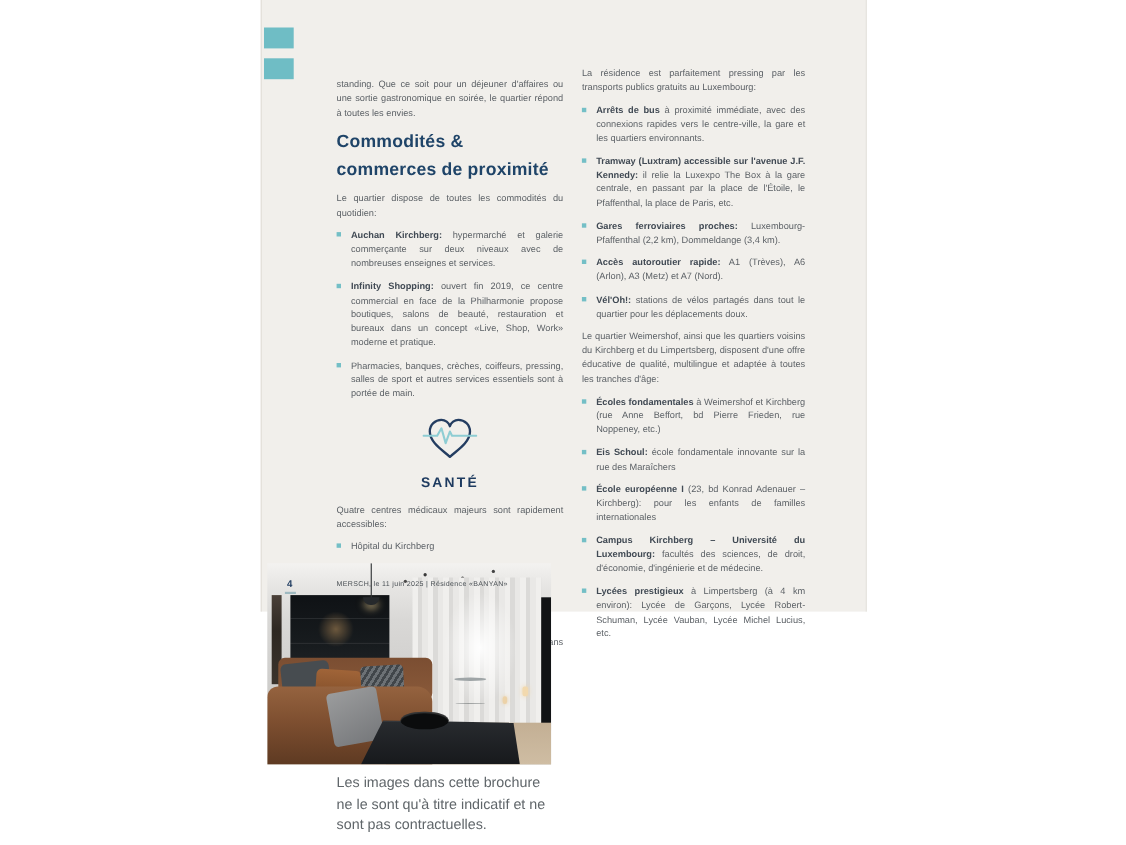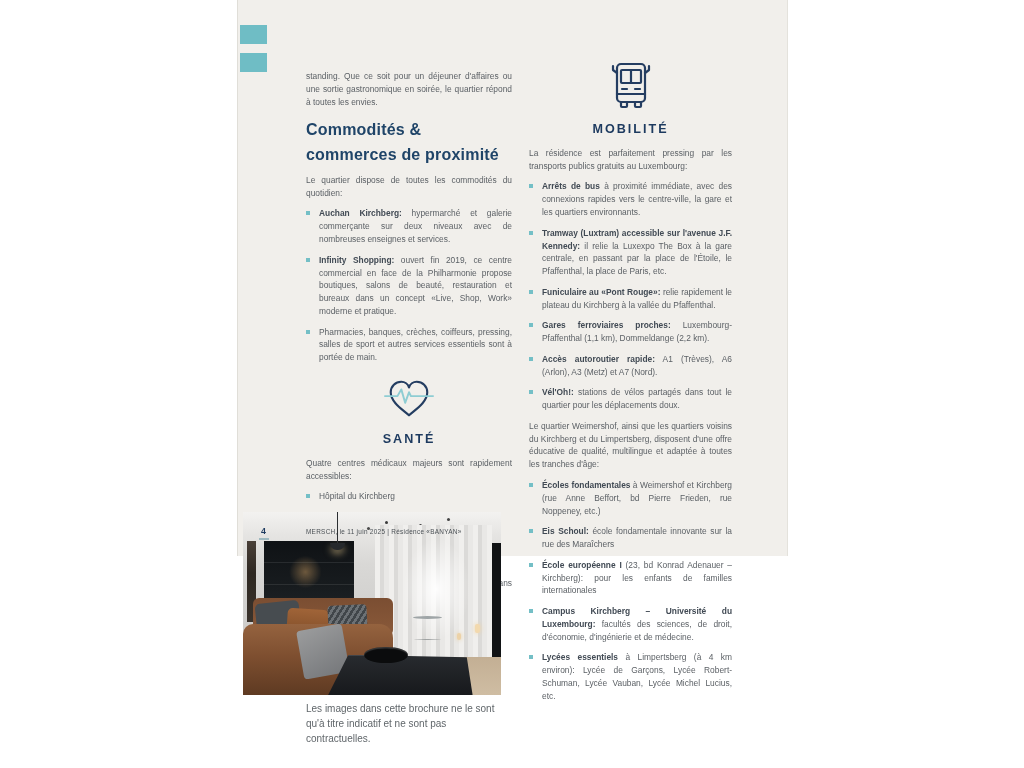--- a/index.html
+++ b/index.html
@@ -76,21 +76,21 @@
   .ph-throw { left:22%; top:63%; width:18%; height:27%; border-radius:4px;
               background:linear-gradient(160deg,#9b9c9d,#75777a); transform:rotate(-10deg); }
   .ph-table { left:33%; top:78%; width:56%; height:22%;
               background:linear-gradient(180deg,#282b2f 0%,#17191c 100%);
               clip-path:polygon(14% 0%, 96% 6%, 100% 100%, 0% 100%);
               box-shadow:inset 0 1px 0 rgba(255,255,255,.12); }
   .ph-bowl { left:47%; top:73.5%; width:17%; height:9%; border-radius:50%; background:#0b0c0d;
              box-shadow:inset 0 1.5px 1px rgba(255,255,255,.18); }
 
   .caption { position:absolute; left:68px; top:701px; width:200px;
-             font-size:10px; line-height:1.5; color:#60666a; text-align:left; }
+             font-size:13px; line-height:1.5; color:#60666a; text-align:left; }
 
   .footer { position:absolute; left:0; bottom:14px; width:100%; height:16px; }
   .pagenum { position:absolute; left:23px; top:0; font-size:8.8px; font-weight:bold; color:#1d3a5f; }
   .pagenum-line { position:absolute; left:21px; top:12px; width:10px; height:1.5px; background:#9eb9c0; }
   .footmeta { position:absolute; left:68px; top:2px; font-size:6.4px; color:#4a5055; letter-spacing:.3px; }
 
   .icon-stroke { stroke:#243d61; stroke-width:2.2; fill:none; stroke-linecap:round; stroke-linejoin:round; }
   .icon-teal   { stroke:#8ecdd3; stroke-width:2;   fill:none; stroke-linecap:round; stroke-linejoin:round; }
 </style>
 </head>
@@ -173,57 +173,37 @@
       <div class="ph ph-cush2"></div>
       <div class="ph ph-cush3"></div>
       <div class="ph ph-sofa-seat"></div>
       <div class="ph ph-throw"></div>
       <div class="ph ph-table"></div>
       <div class="ph ph-bowl"></div>
     </div>
     <p class="caption">Les images dans cette brochure ne le sont qu'à titre indicatif et ne sont pas contractuelles.</p>
 
     <div class="col col-right">
-      <div class="sec" style="margin-top:0;">
-        <svg width="46" height="52" viewBox="0 0 46 52">
-          <path class="icon-stroke" d="M9 13 L5 10 L5 6"></path>
-          <path class="icon-stroke" d="M37 13 L41 10 L41 6"></path>
-          <rect class="icon-stroke" x="9" y="4" width="28" height="38" rx="4"></rect>
-          <rect class="icon-stroke" x="13" y="10" width="20" height="13" rx="1"></rect>
-          <line class="icon-stroke" x1="23" y1="10" x2="23" y2="23"></line>
-          <line class="icon-stroke" x1="14" y1="29" x2="19" y2="29"></line>
-          <line class="icon-stroke" x1="27" y1="29" x2="32" y2="29"></line>
-          <line class="icon-stroke" x1="9" y1="34" x2="37" y2="34"></line>
-          <rect class="icon-stroke" x="13" y="42" width="6" height="5" rx="1"></rect>
-          <rect class="icon-stroke" x="27" y="42" width="6" height="5" rx="1"></rect>
-        </svg>
-        <div class="sec-title">MOBILITÉ</div>
-      </div>
 
       <p class="para">La résidence est parfaitement pressing par les transports publics gratuits au Luxembourg:</p>
       <ul class="blist">
         <li>
           <span class="bm"></span>
           <span class="blead">Arrêts de bus</span>
           <span>à proximité immédiate, avec des connexions rapides vers le centre-ville, la gare et les quartiers environnants.</span>
         </li>
         <li>
           <span class="bm"></span>
           <span class="blead">Tramway (Luxtram) accessible sur l'avenue J.F. Kennedy:</span>
           <span>il relie la Luxexpo The Box à la gare centrale, en passant par la place de l'Étoile, le Pfaffenthal, la place de Paris, etc.</span>
         </li>
         <li>
           <span class="bm"></span>
-          <span class="blead">Funiculaire au «Pont Rouge»:</span>
-          <span>relie rapidement le plateau du Kirchberg à la vallée du Pfaffenthal.</span>
-        </li>
-        <li>
-          <span class="bm"></span>
           <span class="blead">Gares ferroviaires proches:</span>
-          <span>Luxembourg-Pfaffenthal (1,1 km), Dommeldange (2,2 km).</span>
+          <span>Luxembourg-Pfaffenthal (2,2 km), Dommeldange (3,4 km).</span>
         </li>
         <li>
           <span class="bm"></span>
           <span class="blead">Accès autoroutier rapide:</span>
           <span>A1 (Trèves), A6 (Arlon), A3 (Metz) et A7 (Nord).</span>
         </li>
         <li>
           <span class="bm"></span>
           <span class="blead">Vél'Oh!:</span>
           <span>stations de vélos partagés dans tout le quartier pour les déplacements doux.</span>
@@ -248,21 +228,21 @@
           <span class="blead">École européenne I</span>
           <span>(23, bd Konrad Adenauer – Kirchberg): pour les enfants de familles internationales</span>
         </li>
         <li>
           <span class="bm"></span>
           <span class="blead">Campus Kirchberg – Université du Luxembourg:</span>
           <span>facultés des sciences, de droit, d'économie, d'ingénierie et de médecine.</span>
         </li>
         <li>
           <span class="bm"></span>
-          <span class="blead">Lycées essentiels</span>
+          <span class="blead">Lycées prestigieux</span>
           <span>à Limpertsberg (à 4 km environ): Lycée de Garçons, Lycée Robert-Schuman, Lycée Vauban, Lycée Michel Lucius, etc.</span>
         </li>
       </ul>
     </div>
 
     <div class="footer">
       <span class="pagenum">4</span>
       <span class="pagenum-line"></span>
       <span class="footmeta">MERSCH, le 11 juin 2025  |  Résidence «BANYAN»</span>
     </div>

